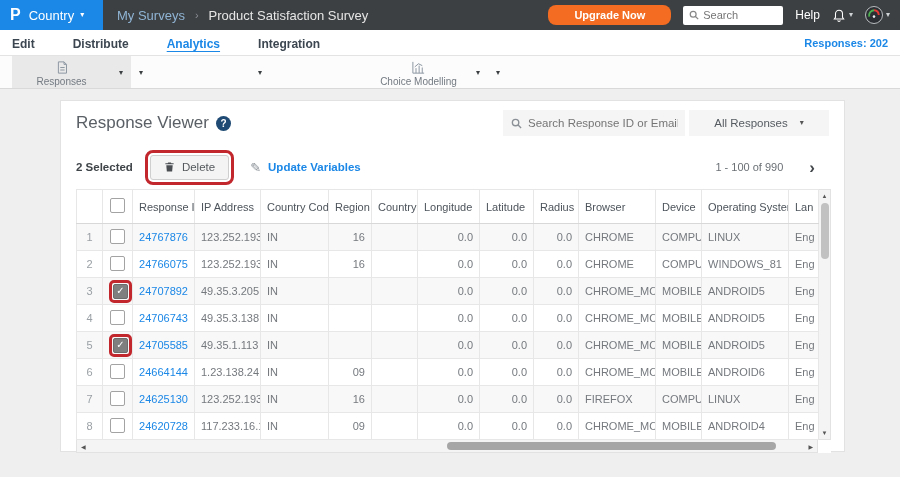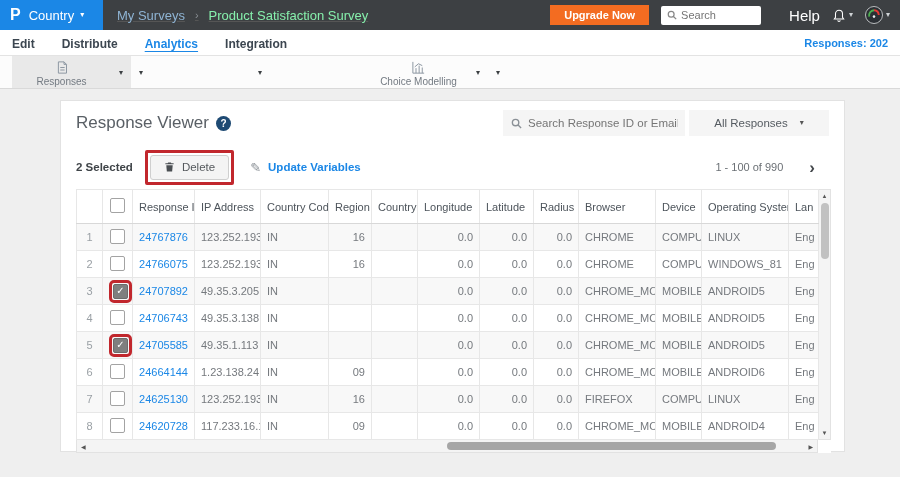--- a/index.html
+++ b/index.html
@@ -9,37 +9,37 @@
     background:#efefef; color:#555; overflow:hidden; position:relative;
   }
   .page { width:900px; height:477px; position:relative; }
 
   
   .topbar { height:30px; background:var(--dark,#3D4043); display:flex; align-items:center; }
   .logo-block { width:103px; height:30px; background:var(--brand,#1B87E6); display:flex; align-items:center; padding:0 8px 0 10px; gap:8px; flex:none; }
   .logo-glyph { color:#fff; font-weight:bold; font-size:16px; line-height:1; }
   .product-menu { color:#fff; font-size:13px; display:flex; align-items:center; gap:6px; cursor:pointer; }
   .caret { font-size:8px; line-height:1; }
-  .crumbs { display:flex; align-items:center; gap:10px; margin-left:14px; font-size:13px;text-decoration:underline; }
+  .crumbs { display:flex; align-items:center; gap:10px; margin-left:14px; font-size:13px; }
   .crumb-parent { color:#8FB4D4; cursor:pointer; }
   .crumb-sep { color:#8a8f94; font-size:11px; }
-  .crumb-current { color:#86efac; }
+  .crumb-current { color:#e5e5e5; }
   .topbar-right { margin-left:auto; display:flex; align-items:center; gap:12px; padding-right:10px; }
   .upgrade-btn { background:var(--orange,#F36C21); color:#fff; border:none; font-family:inherit;
-    font-size:11px; font-weight:bold; padding:4px 14px; border-radius:0; cursor:pointer; }
+    font-size:11px; font-weight:bold; padding:4px 26px; border-radius:8px; cursor:pointer; }
   .top-search { background:#fff; border-radius:2px; display:flex; align-items:center; gap:4px; padding:0 6px; height:19px; width:100px; }
   .top-search input { border:none; outline:none; width:70px; font-size:11px; font-family:inherit; color:#444; background:transparent; }
   .top-search svg { color:#888; flex:none; }
-  .help-link { color:#fff; font-size:15px; cursor:pointer;margin-left:16px; }
+  .help-link { color:#fff; font-size:12px; cursor:pointer; }
   .bell-wrap,.avatar-wrap { display:flex; align-items:center; gap:3px; color:#cfd3d6; cursor:pointer; }
   .avatar { width:18px; height:18px; border-radius:50%; background:#2c3035; border:1px solid #b9bcbe; overflow:hidden; display:block; }
 
   
   .nav { height:26px; background:#fff; display:flex; align-items:center; padding:0 12px; border-bottom:1px solid #e3e3e3; }
-  .nav-items { display:flex; gap:27px; align-items:flex-end; }
+  .nav-items { display:flex; gap:38px; align-items:flex-end; }
   .nav-item { font-size:12px; font-weight:bold; color:#3c4650; cursor:pointer; padding:4px 0 2px; }
   .nav-item.active { color:var(--brand,#1B87E6); text-decoration:underline; text-underline-offset:3px; }
   .nav-right { margin-left:auto; color:var(--brand,#1B87E6); font-size:11px; font-weight:bold; }
 
   
   .toolbar { height:33px; background:#fcfcfc; border-bottom:1px solid #d9d9d9; display:flex; align-items:stretch; padding-left:12px; }
   .tb-group { display:flex; align-items:center; width:119px; cursor:pointer; }
   .tb-group.active { background:#e9e9e9; }
   .tb-main { flex:1; display:flex; flex-direction:column; align-items:center; justify-content:center; gap:1px; padding-top:2px; }
   .tb-icon { color:#8e98a3; height:15px; display:flex; align-items:center; }
@@ -56,21 +56,21 @@
   .rv-search { width:182px; height:26px; background:#f5f5f5; display:flex; align-items:center; gap:6px; padding:0 8px; }
   .rv-search svg { color:#8a9096; flex:none; }
   .rv-search input { border:none; outline:none; background:transparent; font-family:inherit; font-size:11.5px; color:#70767c; width:150px; }
   .rv-filter { width:140px; height:26px; background:#f5f5f5; display:flex; align-items:center; justify-content:center; gap:12px;
     font-size:11.5px; color:#555b61; cursor:pointer; }
   .rv-filter .caret { color:#555; }
 
   
   .actions { height:44px; display:flex; align-items:center; padding:0 15px; }
   .selected-text { font-size:11.5px; font-weight:bold; color:#3f4448; margin-right:12px; }
-  .ann { border:3px solid var(--red,#C1272D); border-radius:2px; display:inline-flex; }
+  .ann { border:3px solid var(--red,#C1272D); border-radius:8px; display:inline-flex; }
   .ann-delete { padding:2px; }
   .delete-btn { display:flex; align-items:center; gap:7px; background:#f4f4f4; border:1px solid #cfcfcf; border-radius:3px;
     height:25px; padding:0 13px; font-family:inherit; font-size:11.5px; color:#55595d; cursor:pointer; }
   .update-vars { display:flex; align-items:center; gap:7px; margin-left:16px; cursor:pointer; }
   .pencil-icon { color:#8a9096; font-size:13px; }
   .update-vars span.lbl { color:var(--brand,#1B87E6); font-size:11.5px; font-weight:bold; }
   .pager { margin-left:auto; display:flex; align-items:center; gap:26px; padding-right:14px; }
   .pager-text { font-size:11px; color:#6b7075; }
   .pager-next { font-size:17px; color:#44484c; line-height:1; cursor:pointer; font-weight:bold; }
 

